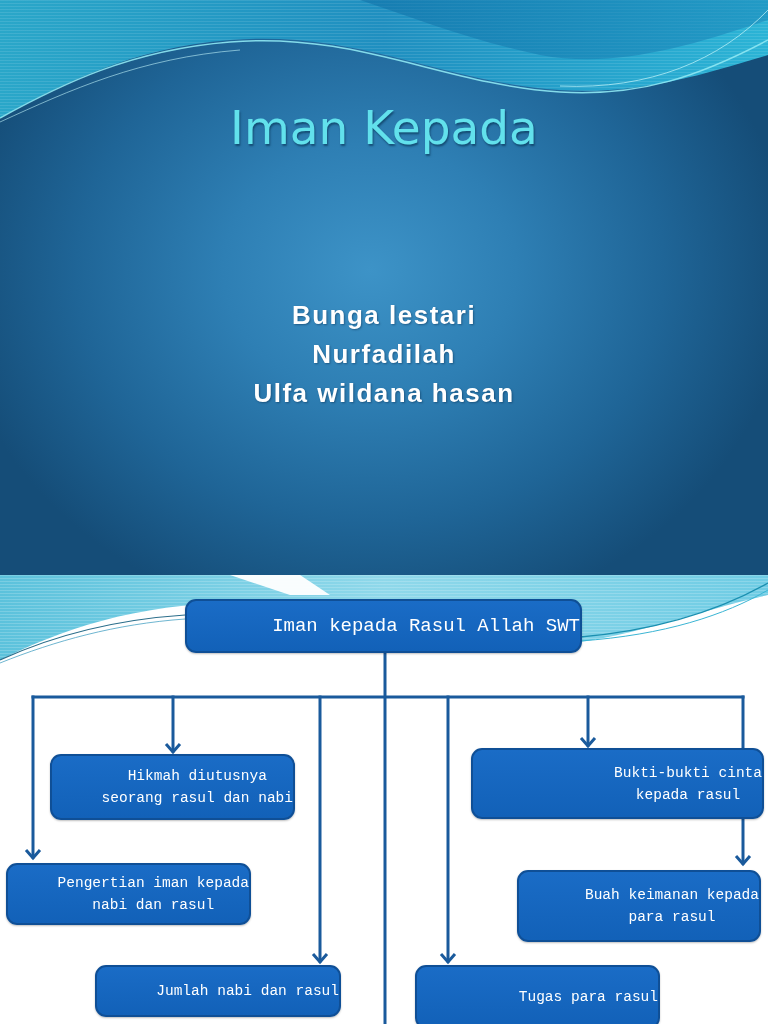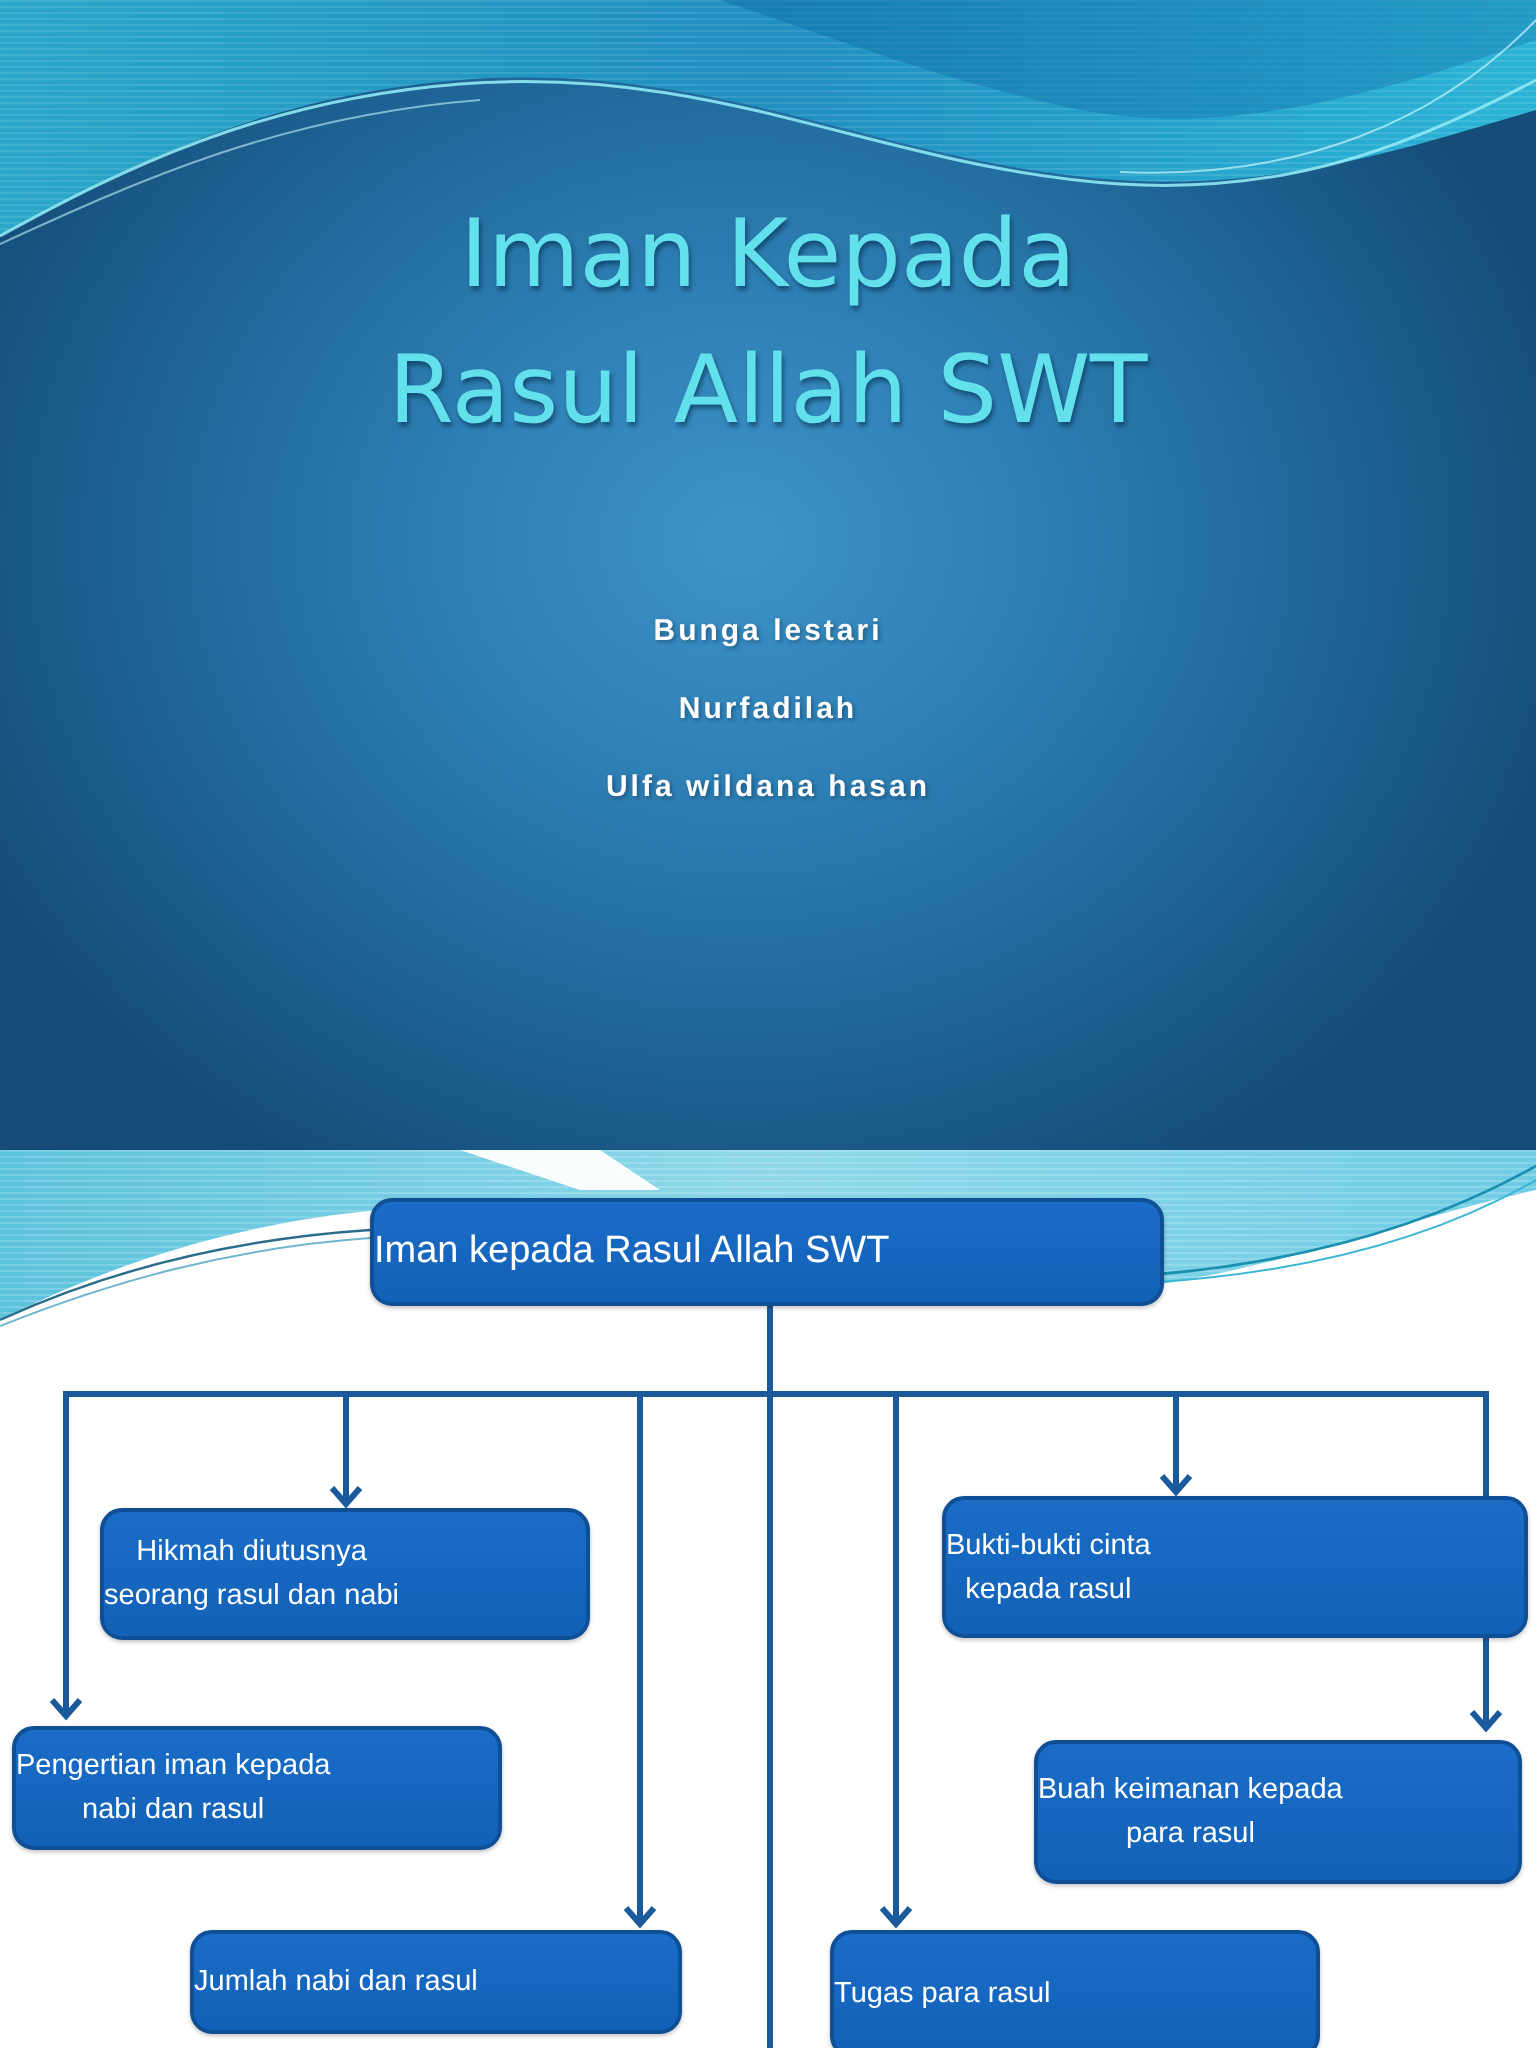--- a/index.html
+++ b/index.html
@@ -11,30 +11,30 @@
     padding-left: 12px;
   }
   .slide1 .wave { position:absolute; left:0; top:0; width:768px; height:130px; }
   .title { position:absolute; left:0; width:768px; text-align:center; color:#62e1ec;
     font-family:"DejaVu Sans", sans-serif; font-size:47px; line-height:62px; letter-spacing:0px;
     text-shadow: 1px 2px 2px rgba(0,40,70,0.55);
   }
   .title.l1 { top:97px; }
   .title.l2 { top:165px; }
   .authors { position:absolute; left:0; top:296px; width:768px; text-align:center; }
-  .author { color:#ffffff; font-family:"Liberation Sans", sans-serif; font-weight:bold; font-size:15px; line-height:39px; letter-spacing:1.5px; text-shadow:1px 1px 2px rgba(0,30,60,0.4); }
+  .author { color:#ffffff; font-family:"Liberation Sans", sans-serif; font-weight:bold; font-size:26px; line-height:39px; letter-spacing:1.5px; text-shadow:1px 1px 2px rgba(0,30,60,0.4); }
 
   
   .slide2 { position:absolute; left:0; top:575px; width:768px; height:449px; overflow:hidden; background:#ffffff; }
   .slide2 .wave { position:absolute; left:0; top:0; width:768px; height:100px; }
 
   .box { position:absolute; background:#1565c0; background:linear-gradient(#1a6cc6,#1261b8);
     border:2px solid #0f4f96; border-radius:11px; color:#fff;
-    font-family:Liberation Sans, sans-serif; text-align:center;
-    display:flex; align-items:center; justify-content:flex-start; box-sizing:border-box;
+    font-family:Liberation Mono, monospace; text-align:center;
+    display:flex; align-items:center; justify-content:flex-end; box-sizing:border-box;
     box-shadow: 0 1px 2px rgba(0,0,0,0.25);
   }
   .box span { display:block; }
   .box.root { font-size:19px; }
   .box.child { font-size:14.5px; line-height:22px; }
 
   svg.lines { position:absolute; left:0; top:0; width:768px; height:449px; }
 </style>
 </head>
 <body>
@@ -57,21 +57,20 @@
     </defs>
     <path d="M0,0 H768 V55 C700,75 640,95 560,90 C440,82 360,30 230,40 C130,48 60,85 0,118 Z" fill="url(#wg1)"></path>
     <path d="M0,0 H768 V55 C700,75 640,95 560,90 C440,82 360,30 230,40 C130,48 60,85 0,118 Z" fill="url(#stripes)"></path>
     <path d="M360,0 C420,20 470,40 540,55 C610,68 680,50 768,20 V0 Z" fill="url(#wg2)" opacity="0.55"></path>
     <path d="M0,118 C60,85 130,50 230,42 C360,32 440,84 560,92 C640,97 700,76 768,40" stroke="#8fe8f3" stroke-width="1.5" fill="none" opacity="0.9"></path>
     <path d="M0,122 C70,90 140,58 240,50" stroke="#bff4fa" stroke-width="1" fill="none" opacity="0.6"></path>
     <path d="M560,86 C650,90 720,60 768,10" stroke="#c6f6fb" stroke-width="1" fill="none" opacity="0.7"></path>
   </svg>
 
   <div class="title l1">Iman Kepada</div>
-  <div class="title l2">Rasul Allah SWT</div>
 
   <div class="authors">
     <div class="author">Bunga lestari</div>
     <div class="author">Nurfadilah</div>
     <div class="author">Ulfa wildana hasan</div>
   </div>
 </div>
 
 <div class="slide2">
   <svg class="wave" viewBox="0 0 768 100" preserveAspectRatio="none">

